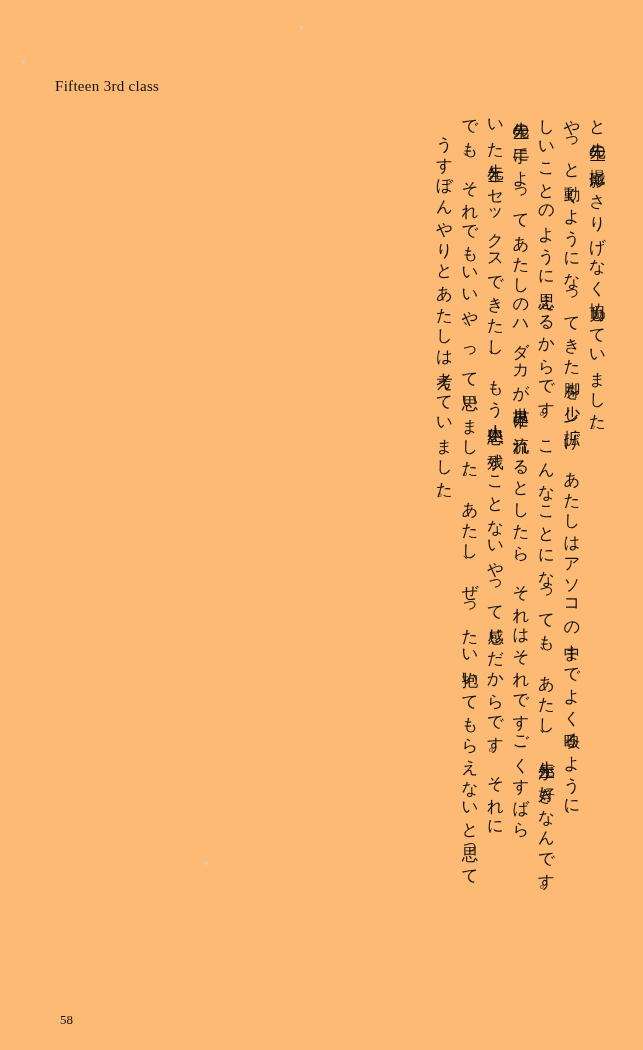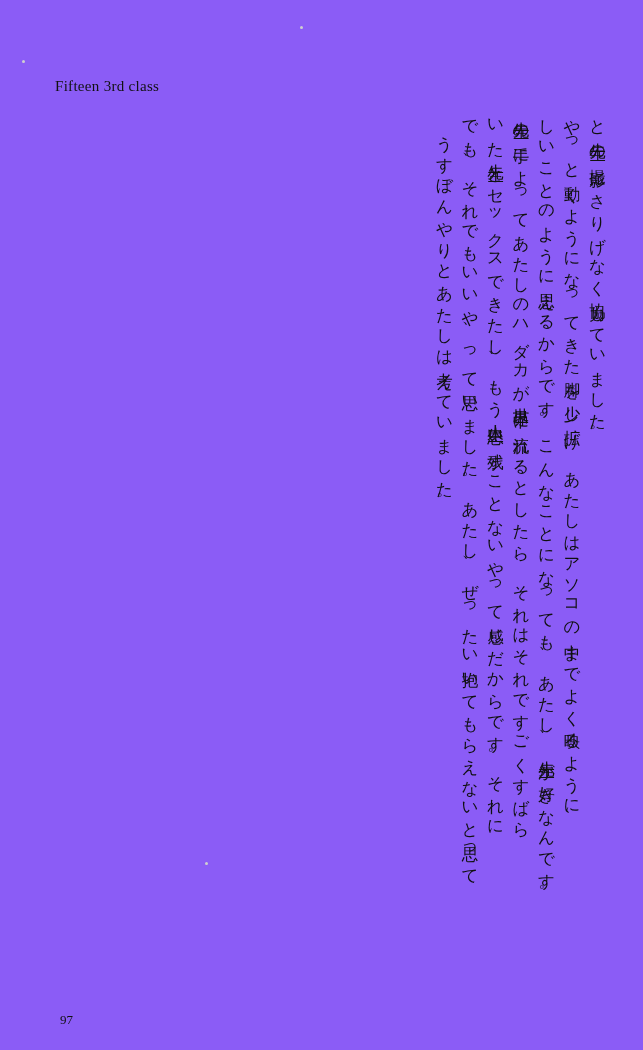--- a/index.html
+++ b/index.html
@@ -4,21 +4,21 @@
 <style>
   html, body {
     margin: 0;
     padding: 0;
     background: #ffffff;
   }
   .page {
     position: relative;
     width: 643px;
     height: 1050px;
-    background: #8b5cf6;
+    background: #fdba74;
     overflow: hidden;
     font-family: "Liberation Serif", serif;
     color: #1a1a1a;
   }
 
   
   .header {
     position: absolute;
     left: 55px;
     top: 78px;
@@ -91,15 +91,15 @@
   <div class="vtext">
     <div class="vcol indent">うすぼんやりとあたしは考えていました。</div>
     <div class="vcol">でも、それでもいいや、って思いました。あたし、ぜったい抱いてもらえないと思って</div>
     <div class="vcol">いた先生とセックスできたし、もう人生思い残すことないやって感じだからです。それに</div>
     <div class="vcol">先生の手によってあたしのハダカが世界中に流れるとしたら、それはそれですごくすばら</div>
     <div class="vcol">しいことのように思えるからです。こんなことになっても、あたし、先生が好きなんです。</div>
     <div class="vcol">やっと動くようになってきた脚を少し拡げ、あたしはアソコの中までよく映るように、</div>
     <div class="vcol">と先生の撮影にさりげなく協力していました。</div>
   </div>
 
-  <div class="folio">97</div>
+  <div class="folio">58</div>
 
 </div>
 
 </body></html>

